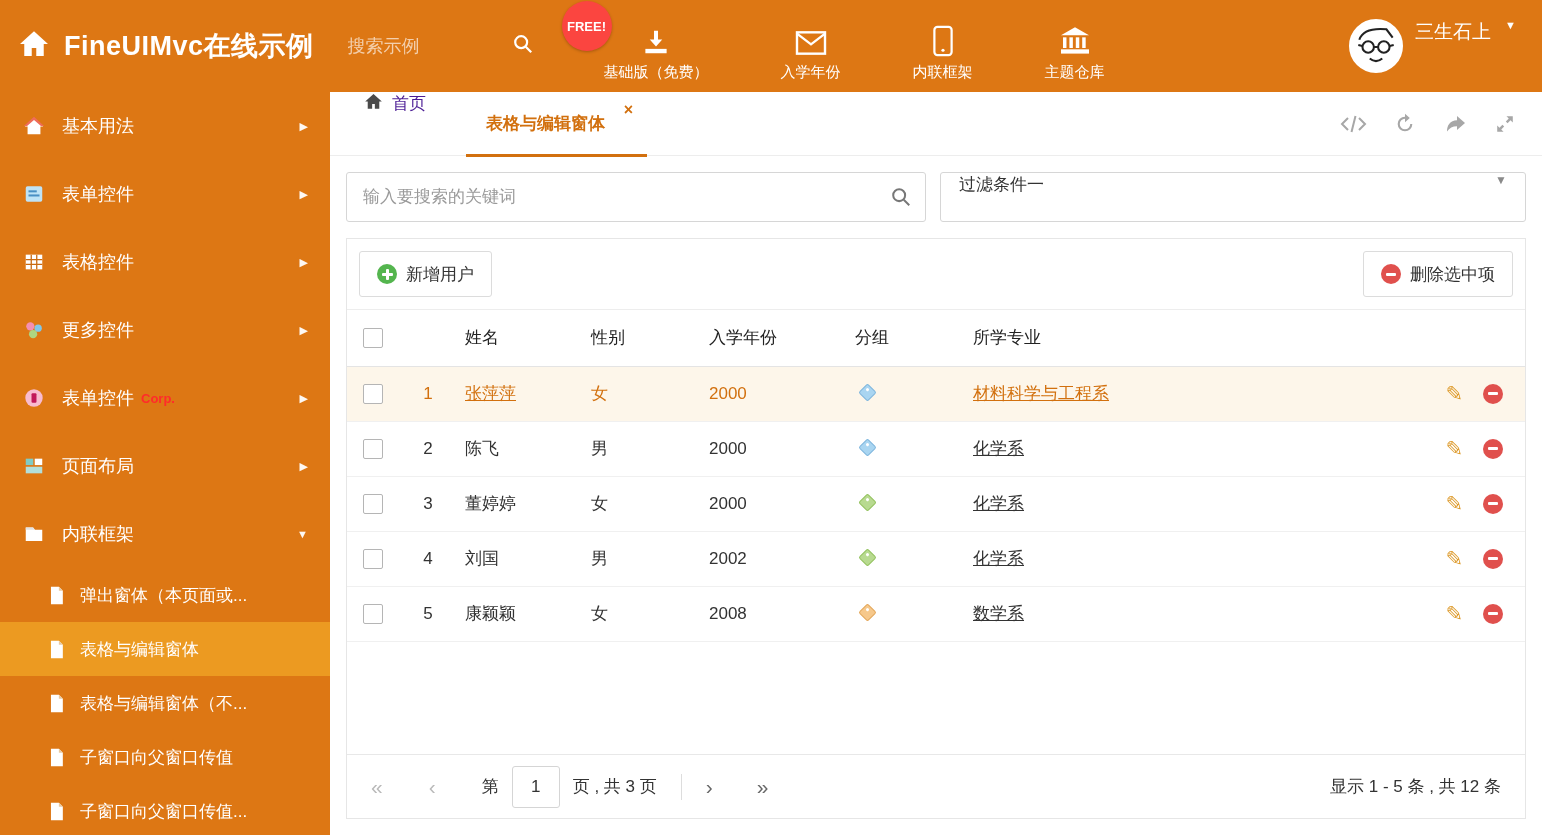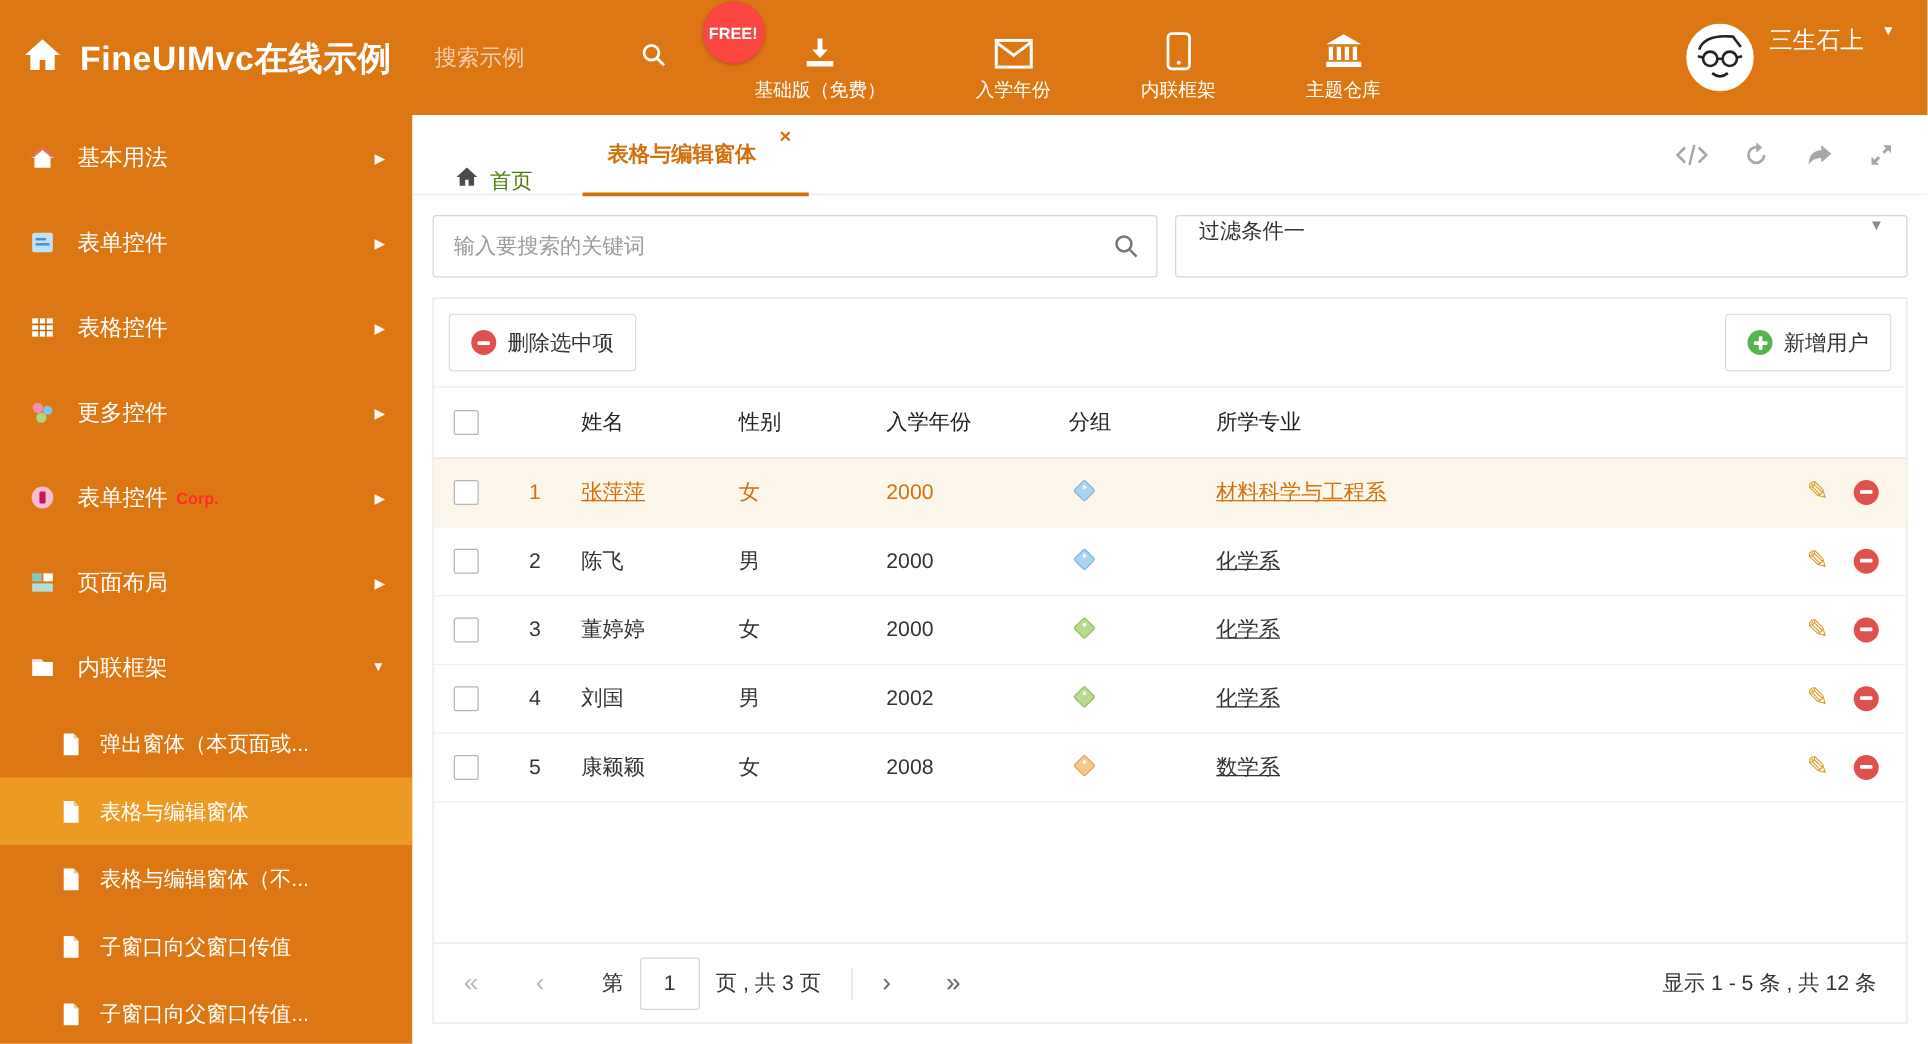--- a/index.html
+++ b/index.html
@@ -29,21 +29,21 @@
   .sarrow{margin-left:auto;font-size:11px;opacity:.95}
   .corp{color:#ff2b2b;font-size:13px;margin-left:7px;font-weight:bold}
   .subitem{height:54px;display:flex;align-items:center;padding-left:46px;font-size:17px;cursor:pointer}
   .subitem[data-active="true"]{background:#ec9a21}
   .subicon{width:20px;margin-right:14px;display:flex;justify-content:center}
 
   
   .main{position:absolute;top:92px;left:330px;width:1212px;height:743px;background:#fff;display:flex;flex-direction:column}
 
   .tabbar{height:64px;border-bottom:1px solid #ededed;display:flex;align-items:center;padding:0 26px;flex:none}
-  .tab-home{display:flex;align-items:flex-end;gap:9px;font-size:17px;color:#4d7c0f;height:64px;padding:0 8px;cursor:pointer}
+  .tab-home{display:flex;align-items:flex-start;gap:9px;font-size:17px;color:#4c1d95;height:64px;padding:0 8px;cursor:pointer}
   .tab-active{position:relative;height:64px;display:flex;align-items:center;margin-left:32px;padding:0 42px 0 20px;color:#d2700e;font-weight:bold;font-size:17px;cursor:pointer}
   .tab-active::after{content:"";position:absolute;left:0;right:0;bottom:-1px;height:3px;background:#d2700e}
   .tab-close{position:absolute;top:9px;right:14px;font-size:16px;font-weight:bold;color:#d2700e;cursor:pointer}
   .tab-tools{margin-left:auto;display:flex;align-items:center;gap:27px}
   .tab-tools span{display:flex;cursor:pointer}
 
   .filter-row{display:flex;gap:14px;padding:16px;flex:none}
   .search-box{position:relative;width:580px}
   .search-box input{width:100%;height:50px;border:1px solid #d6d6d6;border-radius:3px;padding:0 46px 0 16px;font-size:17px;color:#333;outline:none}
   .search-box input::placeholder{color:#9a9a9a}
@@ -348,26 +348,26 @@
     <div class="dropdown">
       <span>过滤条件一</span>
       <span class="dcaret">▼</span>
     </div>
   </div>
 
   <div class="panel">
 
     <div class="toolbar">
       <button class="btn">
+        <span class="plus-ic"></span>
+        <span>新增用户</span>
+      </button>
+      <button class="btn">
         <span class="minus-ic"></span>
         <span>删除选中项</span>
-      </button>
-      <button class="btn">
-        <span class="plus-ic"></span>
-        <span>新增用户</span>
       </button>
     </div>
 
     <table class="grid">
       <colgroup>
         <col style="width:52px">
           <col style="width:58px">
           <col style="width:126px">
           <col style="width:118px">
         <col style="width:146px">

